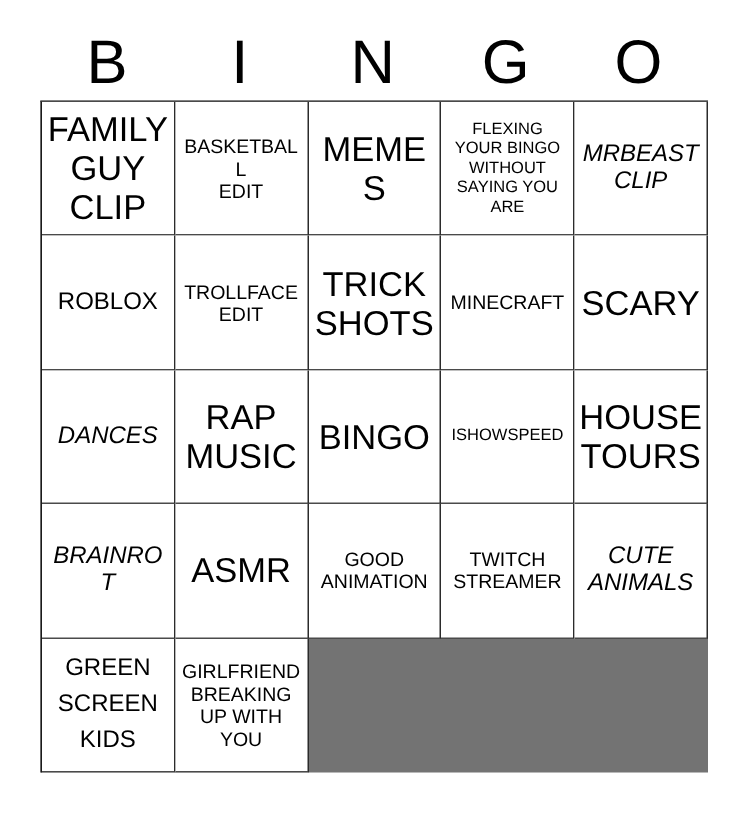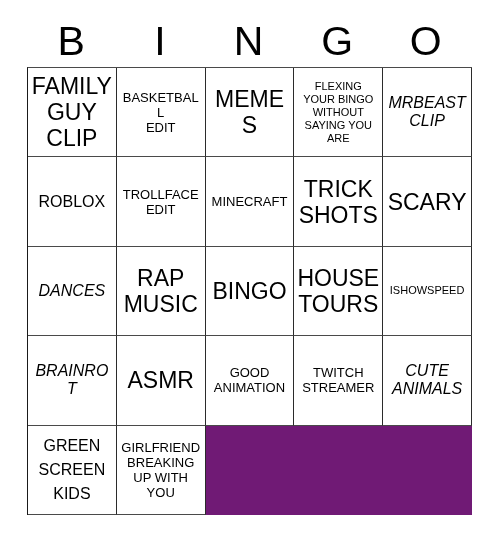--- a/index.html
+++ b/index.html
@@ -49,21 +49,21 @@
     left: 27px;
     top: 67px;
     width: 445px;
     height: 448px;
     box-sizing: border-box;
     display: grid;
     grid-template-columns: repeat(5, 1fr);
     grid-template-rows: repeat(5, 1fr);
     border-top: 1px solid #4a4a4a;
     border-left: 1px solid #1a1a1a;
-    background: #701a75;
+    background: #737373;
   }
 
   .bingo-cell {
     box-sizing: border-box;
     border-right: 1px solid #2b2b2b;
     border-bottom: 1px solid #4a4a4a;
     background: #ffffff;
     display: flex;
     align-items: center;
     justify-content: center;
@@ -126,46 +126,46 @@
         <span class="cell-text">MRBEAST
 CLIP</span>
       </div>
       <div class="bingo-cell size-lg">
         <span class="cell-text">ROBLOX</span>
       </div>
       <div class="bingo-cell size-sm">
         <span class="cell-text">TROLLFACE
 EDIT</span>
       </div>
-      <div class="bingo-cell size-sm">
-        <span class="cell-text">MINECRAFT</span>
-      </div>
       <div class="bingo-cell size-xl">
         <span class="cell-text">TRICK
 SHOTS</span>
+      </div>
+      <div class="bingo-cell size-sm">
+        <span class="cell-text">MINECRAFT</span>
       </div>
       <div class="bingo-cell size-xl">
         <span class="cell-text">SCARY</span>
       </div>
       <div class="bingo-cell size-md">
         <span class="cell-text">DANCES</span>
       </div>
       <div class="bingo-cell size-xl">
         <span class="cell-text">RAP
 MUSIC</span>
       </div>
       <div class="bingo-cell size-xl">
         <span class="cell-text">BINGO</span>
       </div>
+      <div class="bingo-cell size-xs">
+        <span class="cell-text">ISHOWSPEED</span>
+      </div>
       <div class="bingo-cell size-xl">
         <span class="cell-text">HOUSE
 TOURS</span>
-      </div>
-      <div class="bingo-cell size-xs">
-        <span class="cell-text">ISHOWSPEED</span>
       </div>
       <div class="bingo-cell size-md">
         <span class="cell-text">BRAINROT</span>
       </div>
       <div class="bingo-cell size-xl">
         <span class="cell-text">ASMR</span>
       </div>
       <div class="bingo-cell size-sm">
         <span class="cell-text">GOOD
 ANIMATION</span>

